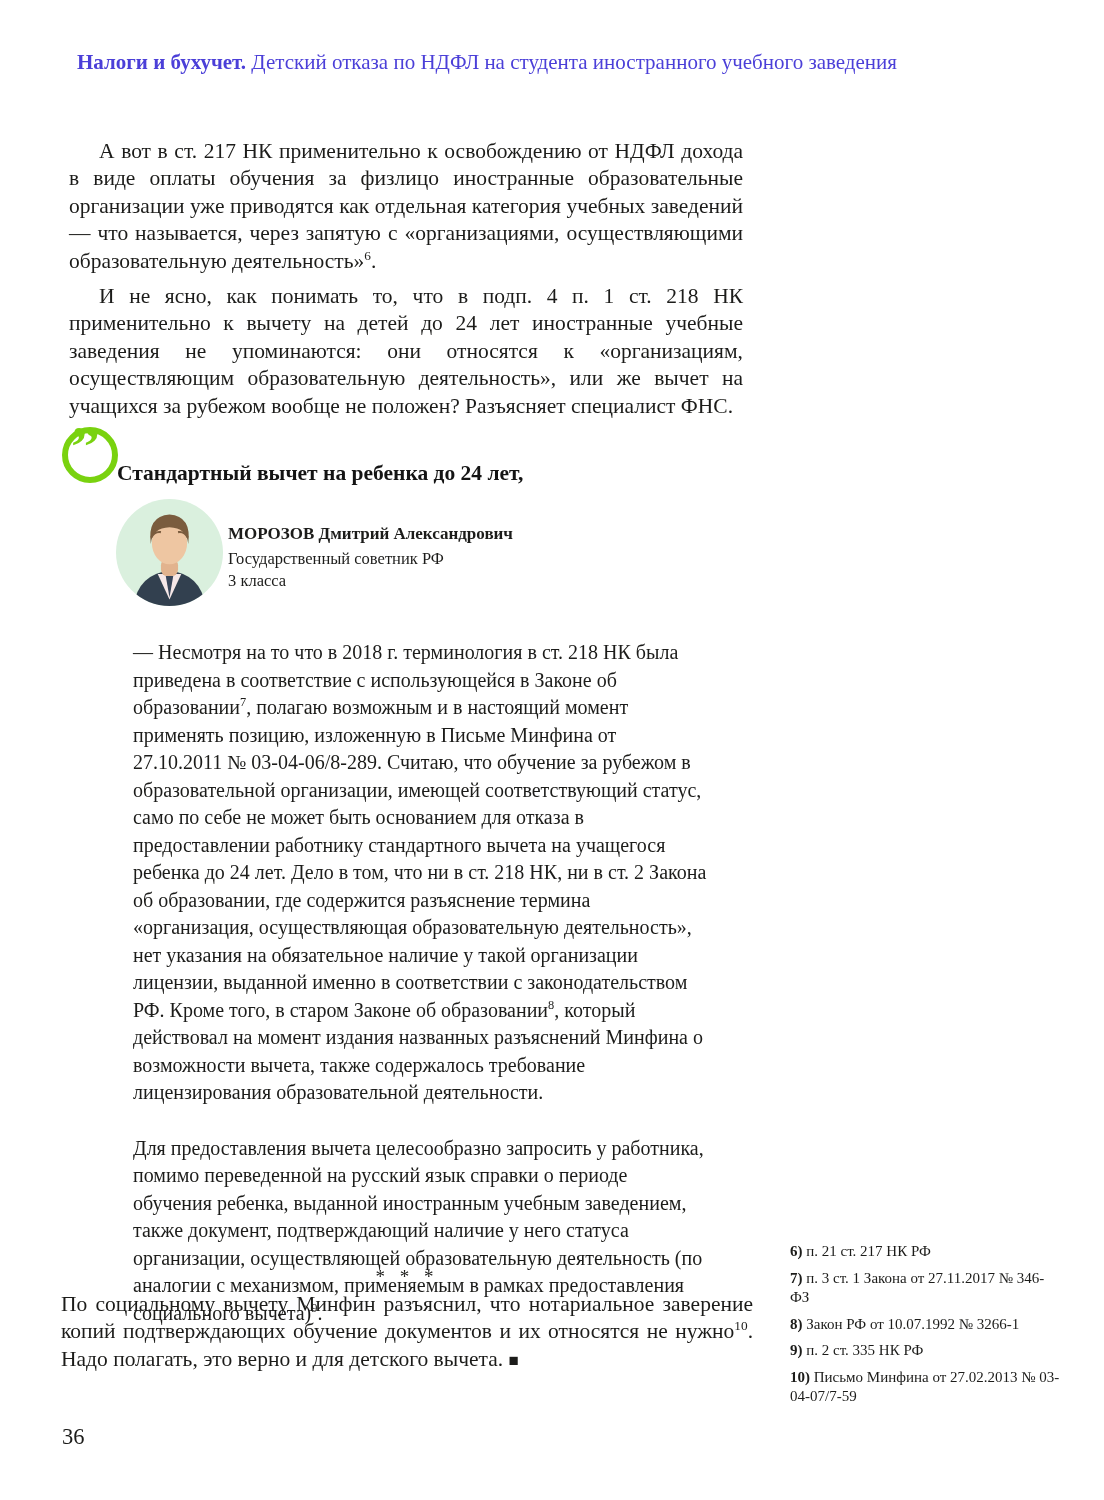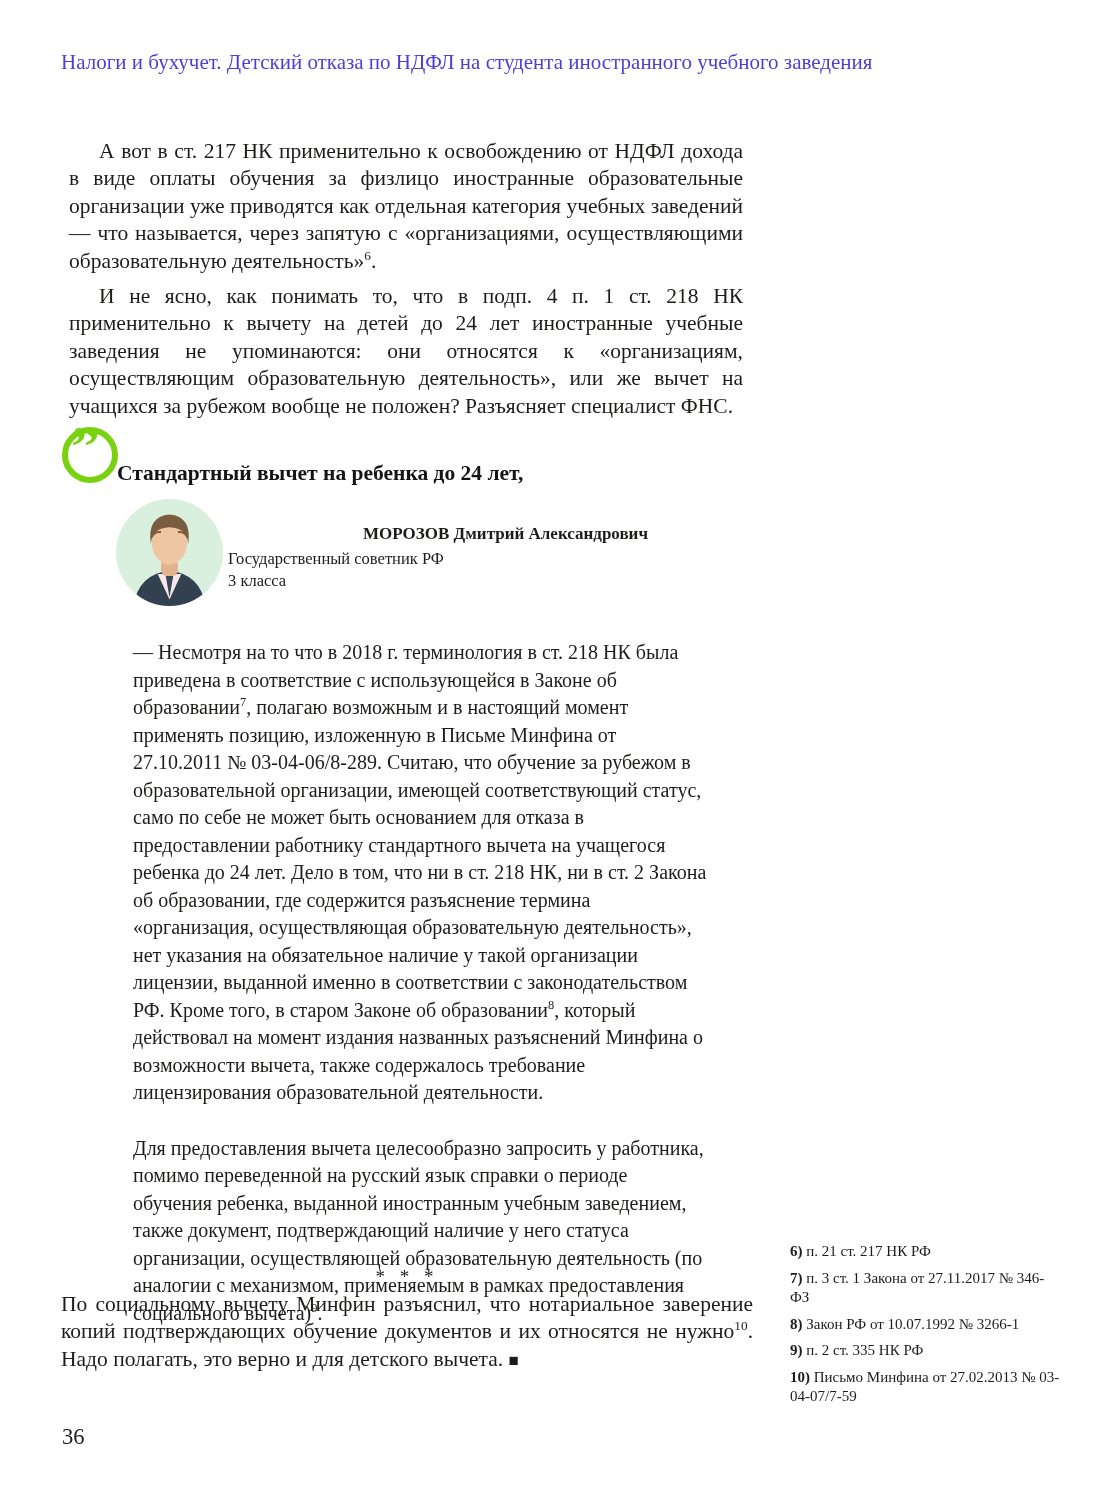--- a/index.html
+++ b/index.html
@@ -6,21 +6,21 @@
   .page {
     position:relative; width:1104px; height:1500px; background:#ffffff;
     font-family:"Liberation Serif", serif; color:#1c1c1a; overflow:hidden;
   }
   sup { font-size:62%; line-height:0; vertical-align:super; }
 
   .header {
     position:absolute; left:61px; top:50px; width:980px;
     font-size:21px; color:#4b3fd8; white-space:nowrap;
   }
-  .header .brand { font-weight:normal; }
+  .header .brand { font-weight:bold;margin-left:16px; }
 
   .intro {
     position:absolute; left:61px; top:130px; width:690px;
     font-size:21.5px; line-height:27.4px; text-align:justify;
   }
   .intro p { margin:8px; text-indent:30px; }
 
   .quote-icon {
     position:absolute; left:62px; top:427px; width:44px; height:44px;
     border:6px solid #79d20f; border-radius:50%; background:#ffffff;
@@ -36,21 +36,21 @@
     font-size:21.5px; font-weight:bold; line-height:31px; color:#141414;
   }
   .quote-heading span { display:block;margin-top:28px; }
 
   .avatar { position:absolute; left:116px; top:499px; width:107px; height:107px; }
 
   .expert {
     position:absolute; left:228px; top:523px; width:420px;
     font-size:16.5px; line-height:22px;
   }
-  .expert .name { font-weight:bold; font-size:17px; display:block; margin-bottom:3px;text-align:right; }
+  .expert .name { font-weight:bold; font-size:17px; display:block; margin-bottom:3px; }
   .expert .title { display:block; }
 
   .quote-body {
     position:absolute; left:117px; top:623px; width:608px;
     font-size:20px; line-height:27.5px; text-align:left; color:#1c1c1a;
   }
   .quote-body p { margin:16px; }
   .quote-body p + p { margin-top:28px; }
 
   .separator {

